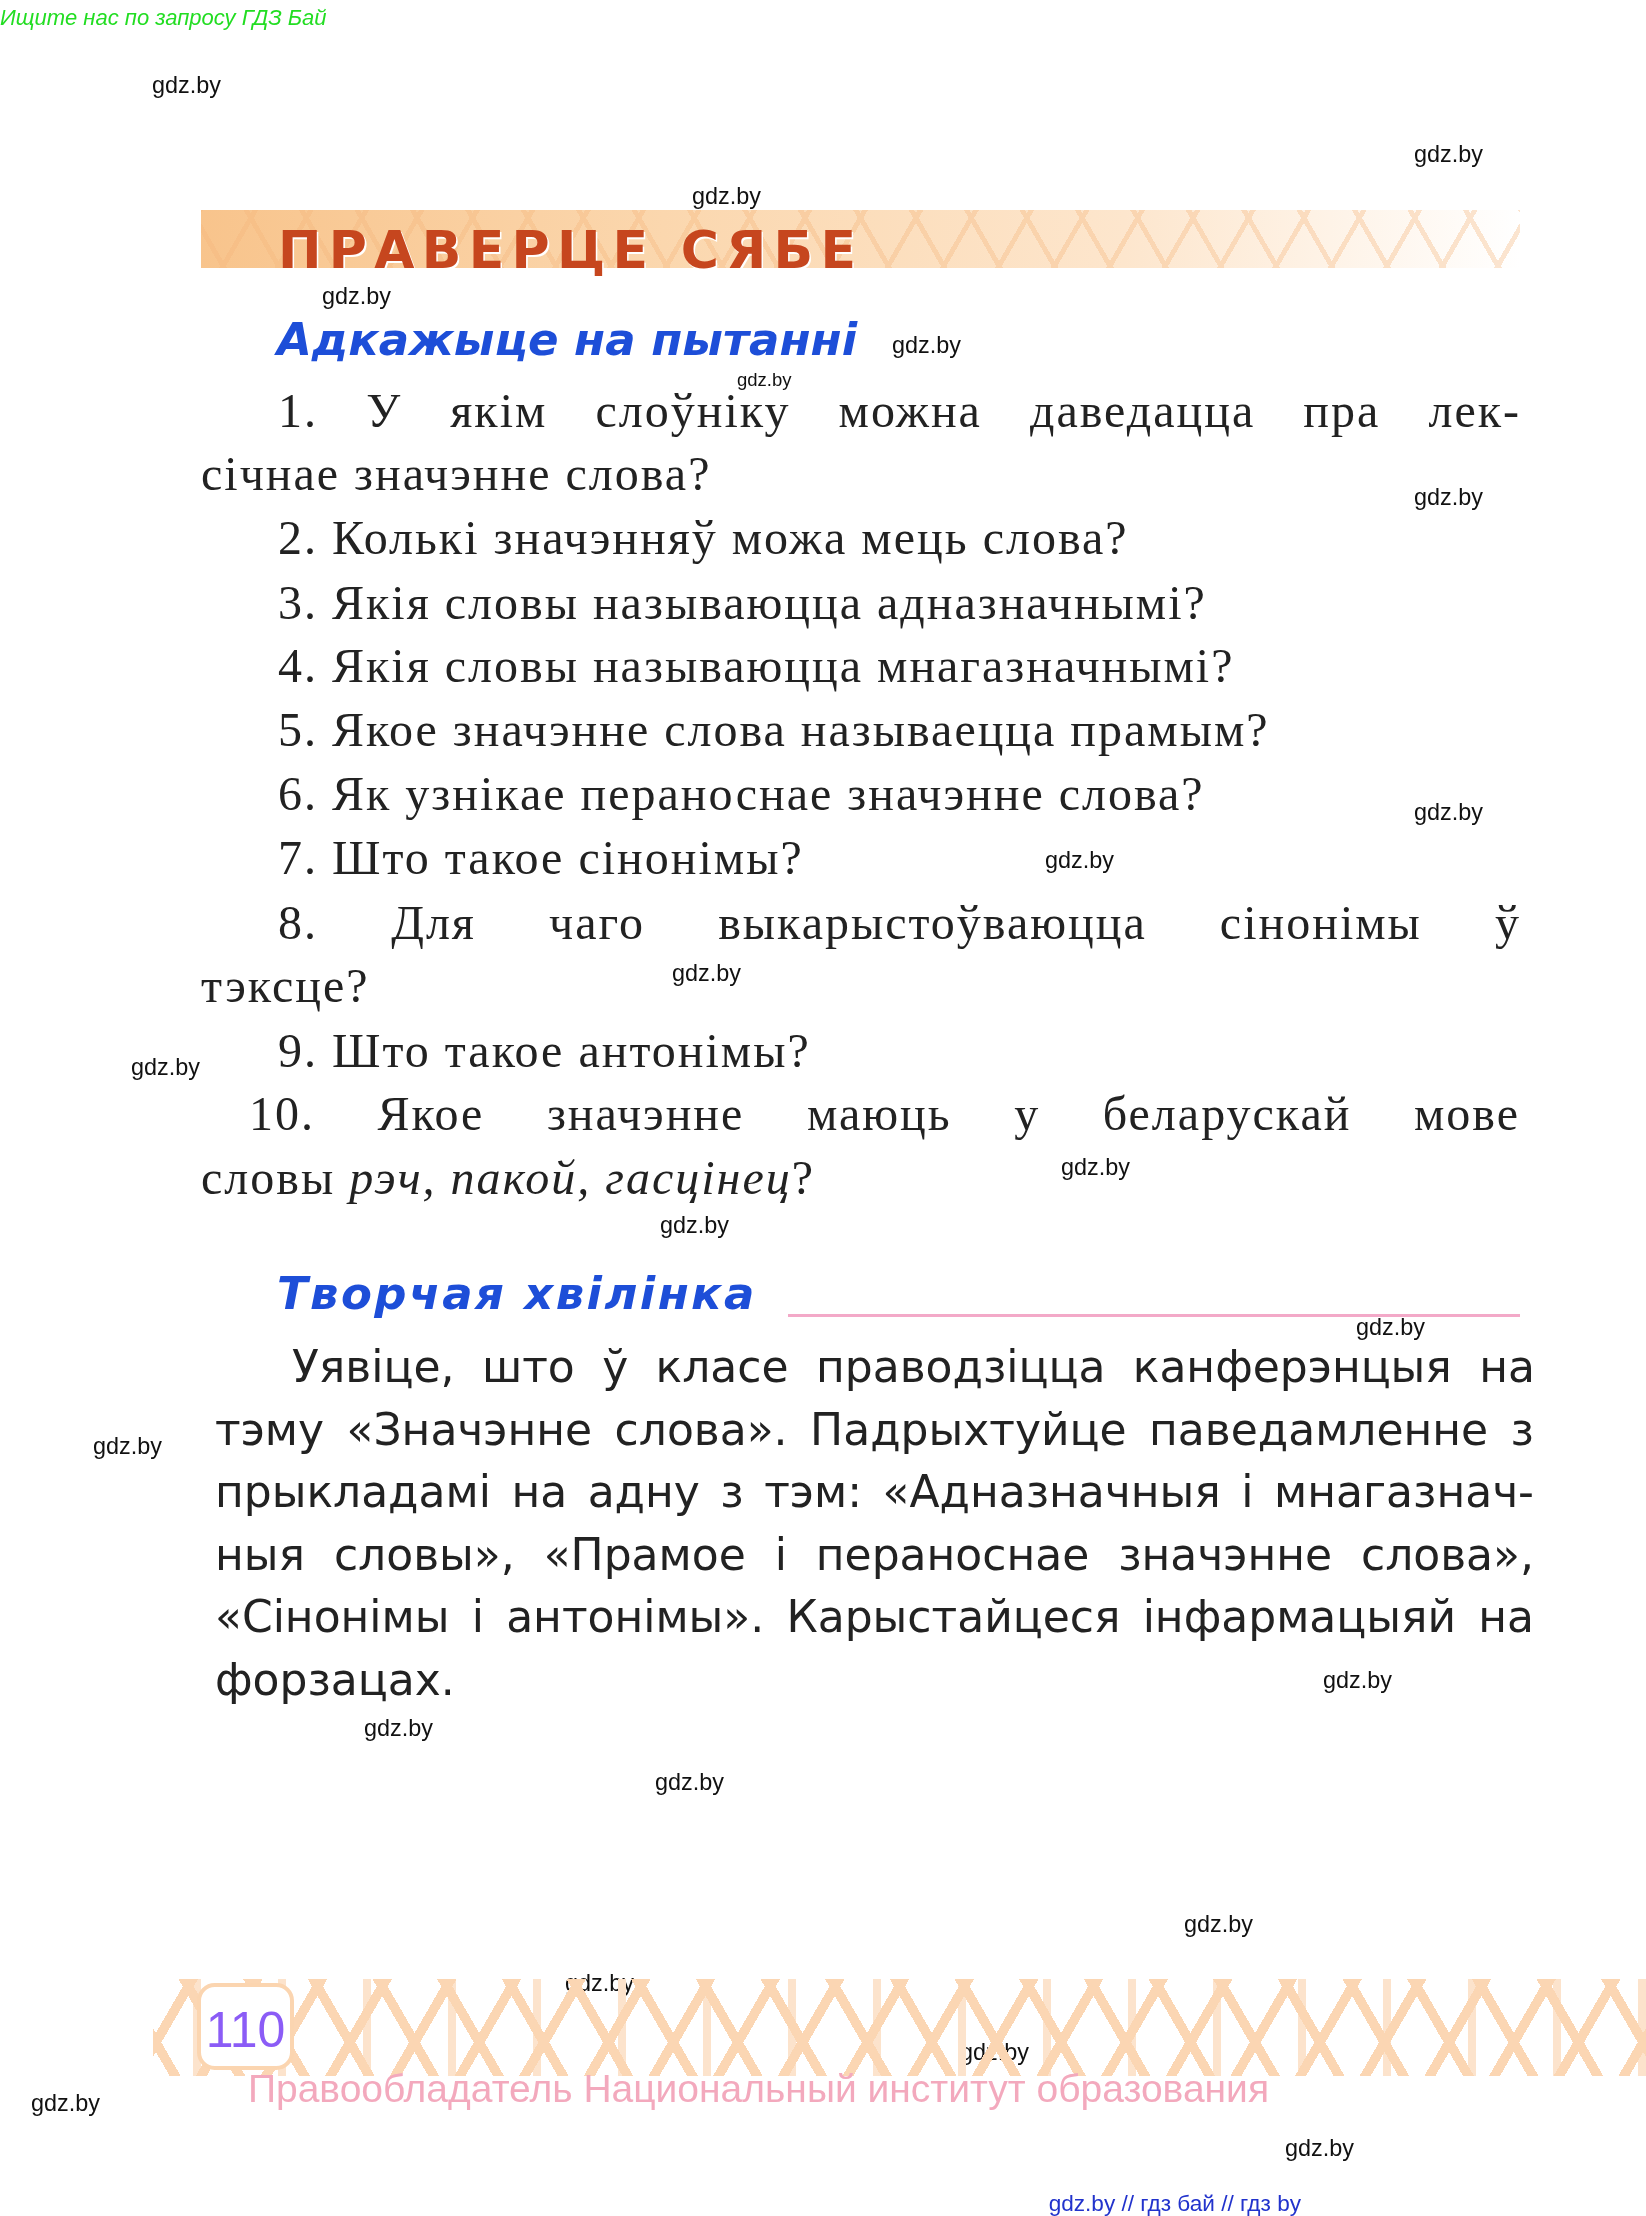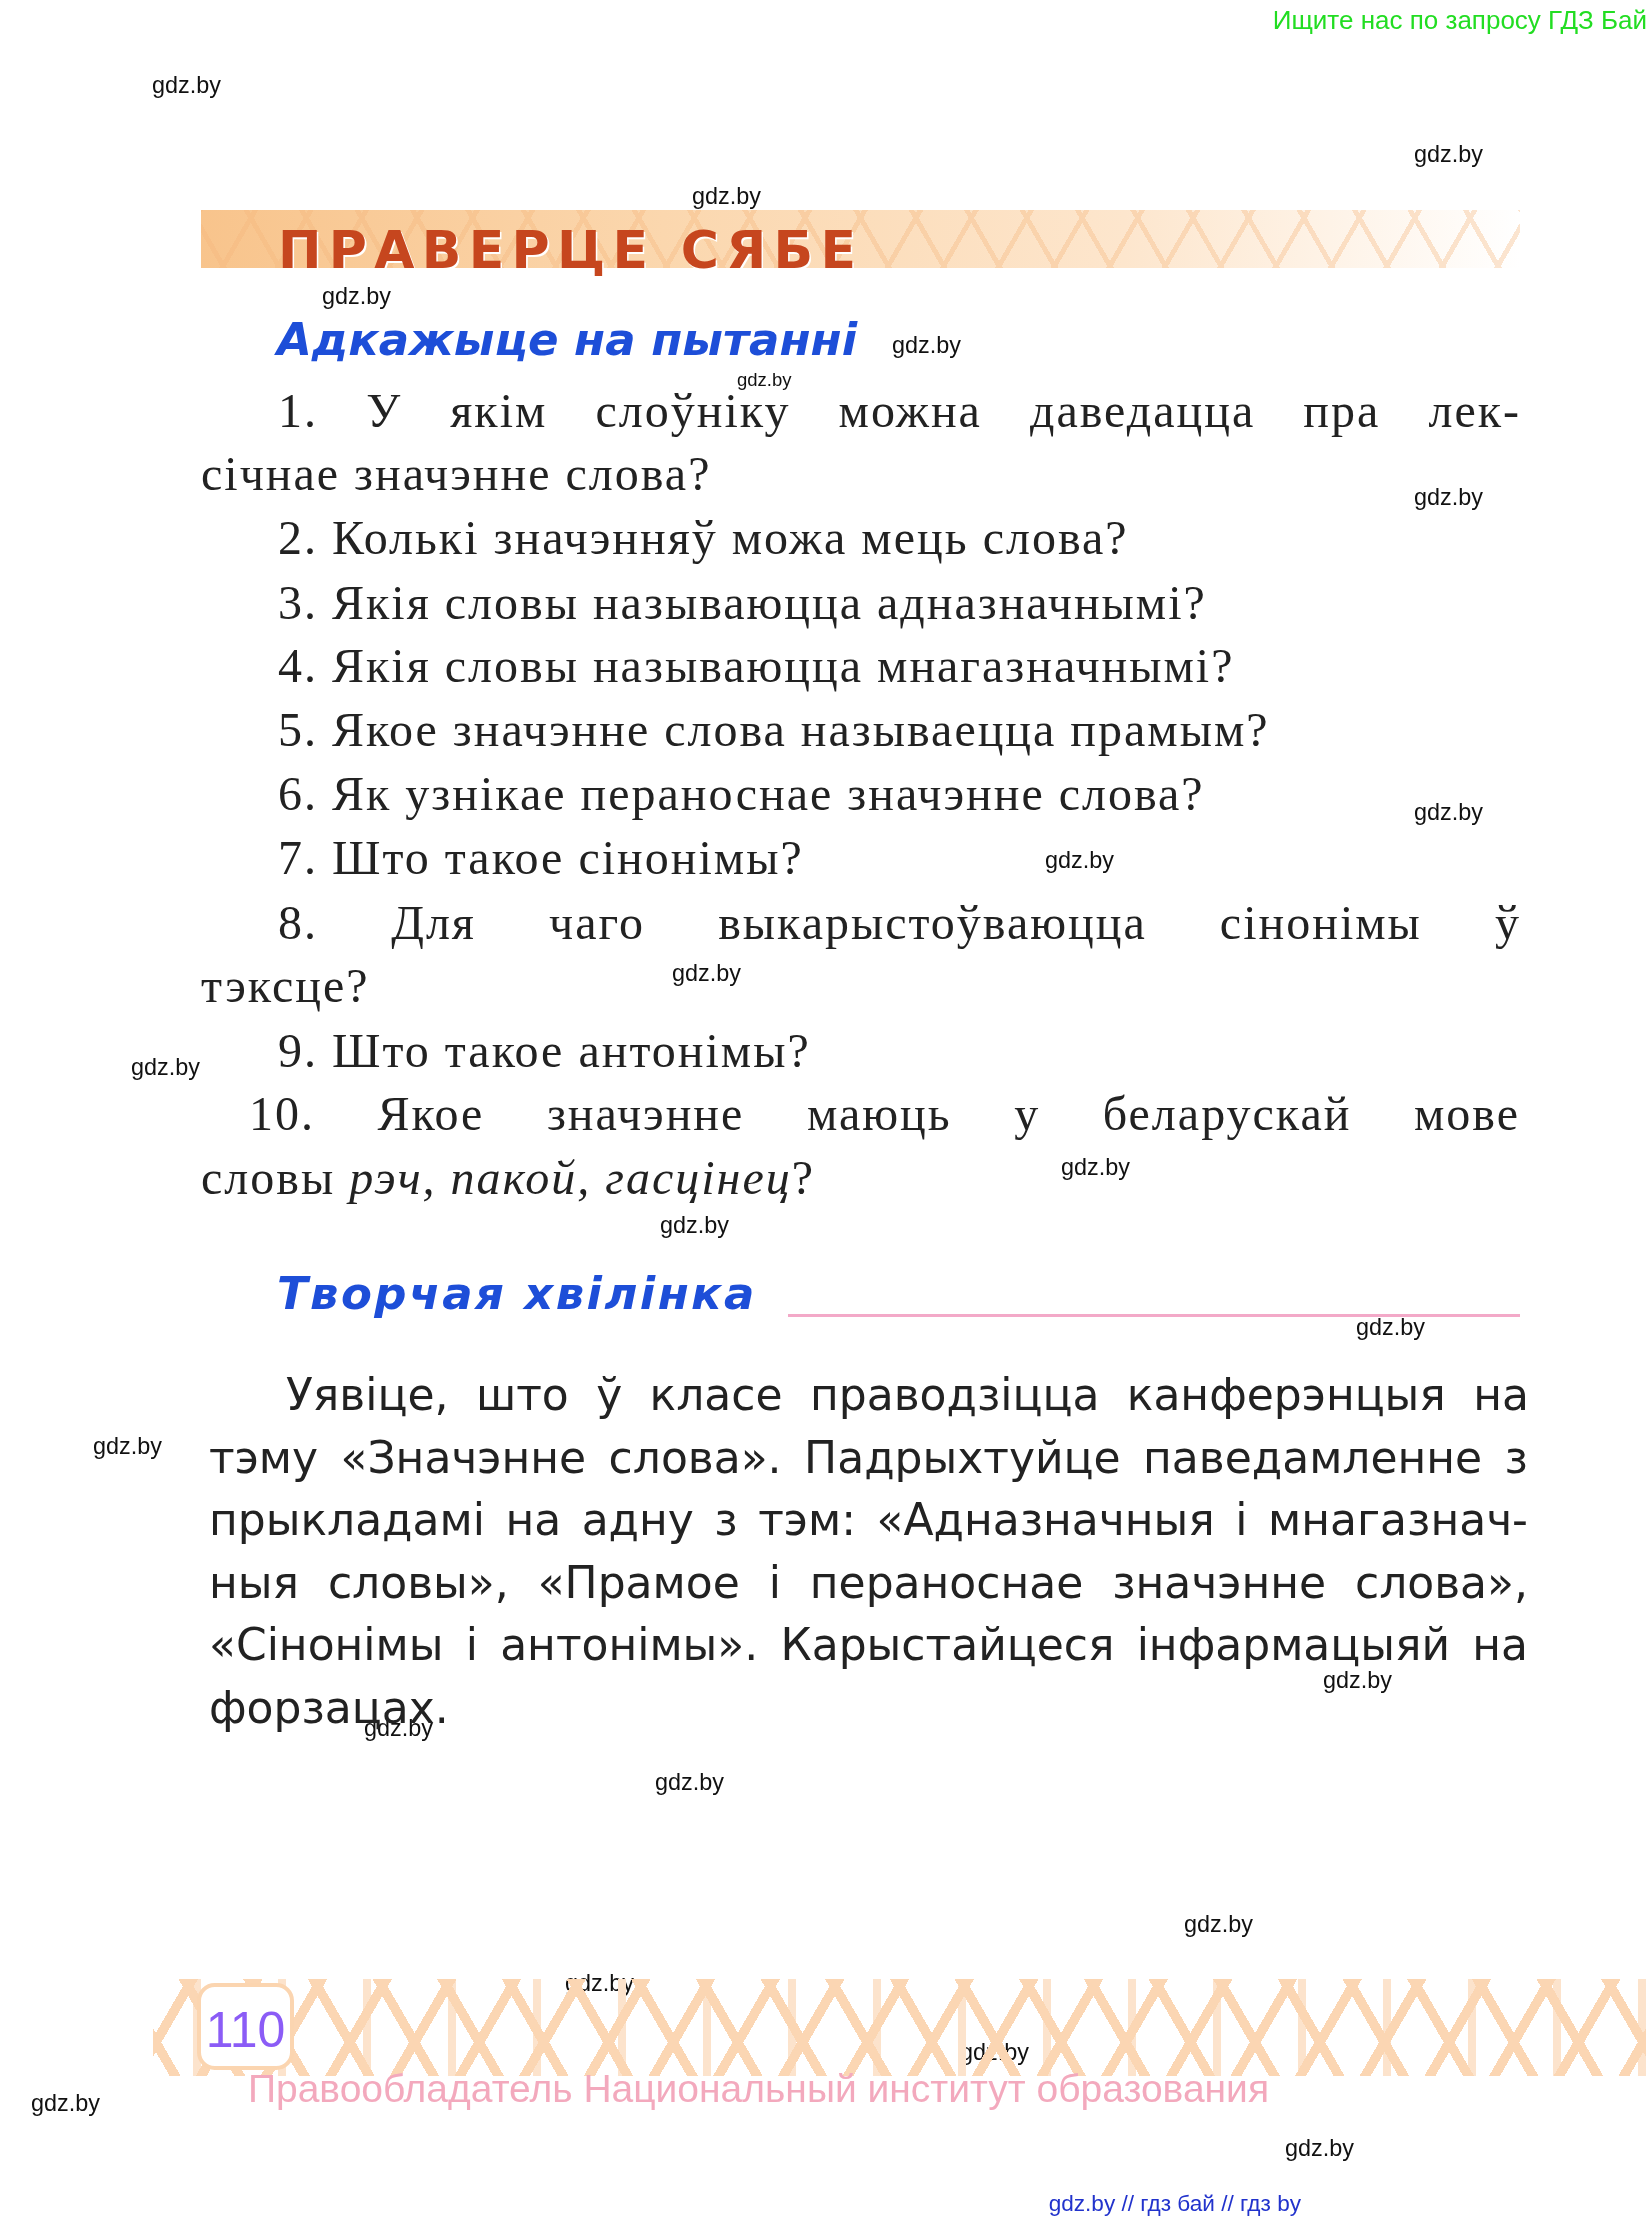--- a/index.html
+++ b/index.html
@@ -1,30 +1,30 @@
 <!DOCTYPE html>
 <html style="font-size:13px"><head>
 <meta charset="utf-8">
 <style>
   html,body{margin:0;padding:0;background:#fff;}
   body{width:1647px;height:2216px;position:relative;overflow:hidden;font-family:"Liberation Sans",sans-serif;}
   .abs{position:absolute;white-space:nowrap;}
   .wm{position:absolute;font-family:"Liberation Sans",sans-serif;font-size:23.4px;color:#111;line-height:1;}
-  #top-note{left:0;width:1647px;top:4.8px;text-align:right;color:#22dd22;font-size:26px;}
+  #top-note{left:0;width:1647px;top:4.8px;text-align:left;color:#22dd22;font-size:22px;font-style:italic;}
   #banner{left:201px;top:210px;width:1319px;height:58px;
     background:linear-gradient(90deg,#f8c48c 0%,#fbd7ae 35%,#fde6cd 70%,#ffffff 100%);}
   #banner .pattern{position:absolute;inset:0;opacity:.35;
     background:repeating-linear-gradient(60deg,transparent 0 17.7px,#f6b67c 17.7px 22.6px,transparent 22.6px 48px),
                repeating-linear-gradient(-60deg,transparent 0 17.7px,#f6b67c 17.7px 22.6px,transparent 22.6px 48px);}
   #banner-title{position:absolute;left:77px;top:9.7px;font-family:"DejaVu Sans",sans-serif;font-weight:bold;
     font-size:52px;letter-spacing:7.3px;color:#c6461e;text-shadow:1.6px 1.6px 0 #fff;}
   .section-head{font-family:"DejaVu Sans",sans-serif;font-style:italic;font-weight:bold;color:#1d4ed8;font-size:45px;}
   .q{position:absolute;left:201px;width:1319px;font-family:"Liberation Serif",serif;font-size:48px;color:#222;line-height:64px;letter-spacing:2px;}
   .q.just{text-align:justify;text-align-last:justify;}
-  .p{position:absolute;left:209px;width:1319px;font-family:"DejaVu Sans",sans-serif;font-size:44px;color:#222;line-height:62px;margin-top:28px;}
+  .p{position:absolute;left:215px;width:1319px;font-family:"DejaVu Sans",sans-serif;font-size:44px;color:#222;line-height:62px;}
   .p.just{text-align:justify;text-align-last:justify;}
   #creative-line{position:absolute;left:788px;top:1314px;width:732px;height:3.2px;background:#f3a9c8;}
   #ornament{left:153px;top:1979px;width:1493px;height:97px;
     background:
       repeating-linear-gradient(60deg,transparent 0 14.5px,#fbd6b3 14.5px 24px,transparent 24px 56px),
       repeating-linear-gradient(-60deg,transparent 0 14.5px,#fbd6b3 14.5px 24px,transparent 24px 56px),
       repeating-linear-gradient(90deg,transparent 0 40px,#fce3cc 40px 48px,transparent 48px 85px);}
   #page-num{left:197px;top:1983px;width:97px;height:87px;border:4.8px solid #fbd5b0;border-radius:17.7px;background:#fff;
     font-size:50px;color:#8b5cf6;text-align:center;line-height:87px;box-sizing:border-box;}
   #copyright{left:0;width:1517px;top:2067px;text-align:center;color:#f3a9bd;font-size:39px;}

